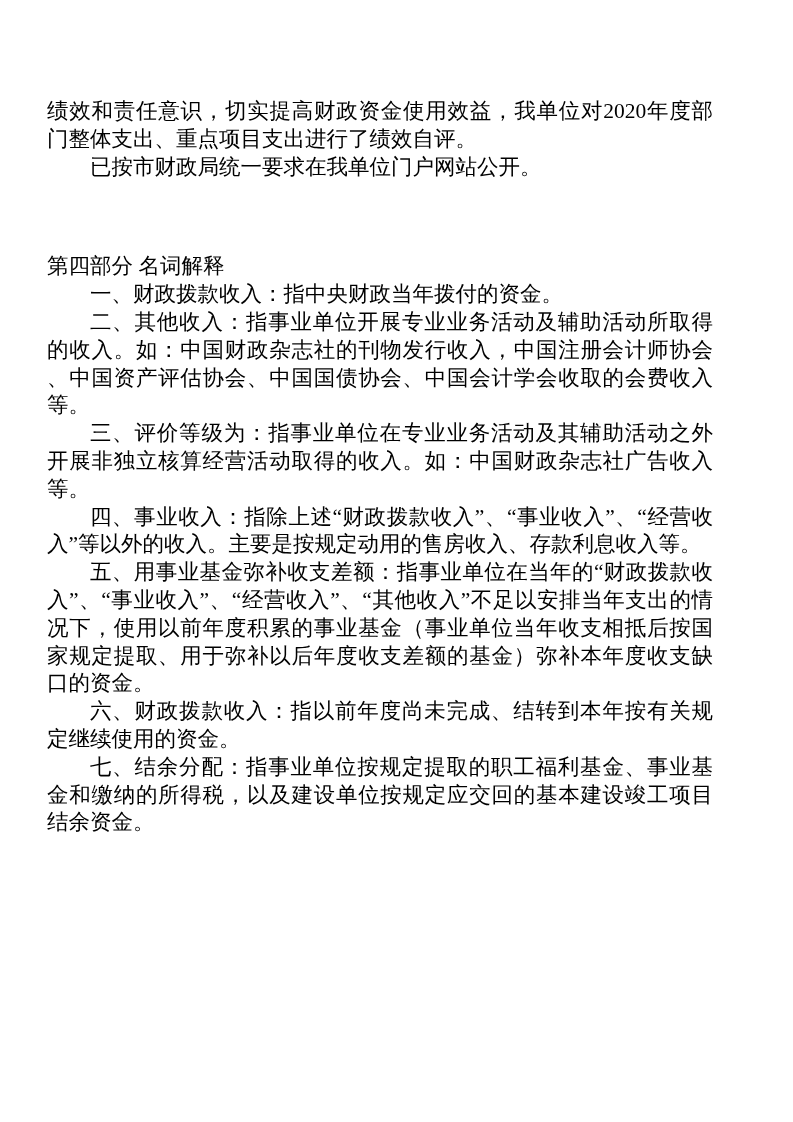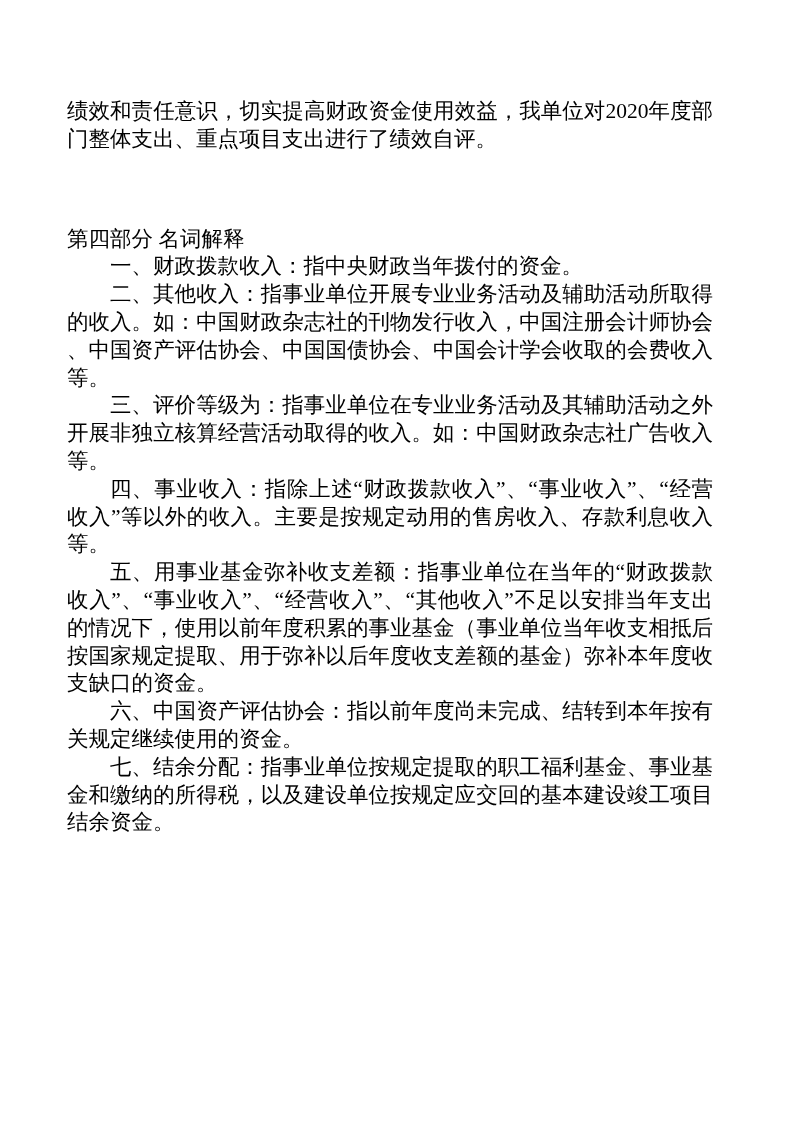--- a/index.html
+++ b/index.html
@@ -6,21 +6,21 @@
     margin: 0;
     padding: 0;
     background: #ffffff;
   }
   .page {
     position: relative;
     width: 793px;
     height: 1122px;
     background: #ffffff;
     box-sizing: border-box;
-    padding: 98px 80px 0 67px;
+    padding: 98px 80px 0 47px;
     overflow: hidden;
     font-family: "Liberation Serif", "DejaVu Serif", serif;
     color: #000000;
   }
   .doc p {
     margin: 0;
     font-size: 21.5px;
     line-height: 27.8px;
     text-align: justify;
     text-justify: inter-character;
@@ -45,39 +45,40 @@
     line-break: auto;
   }
 </style>
 </head>
 <body>
 
 <div class="page">
   <div class="doc">
 
     <p class="no-indent">绩效和责任意识，切实提高财政资金使用效益，我单位对2020年度部门整体支出、重点项目支出进行了绩效自评。</p>
+    <p>已按市财政局统一要求在我单位门户网站公开。</p>
 
     <p class="section-title">第四部分 名词解释</p>
 
     <p>
       <span class="term">一、财政拨款收入：</span><span>指中央财政当年拨付的资金。</span>
     </p>
     <p>
       <span class="term">二、其他收入：</span><span>指事业单位开展专业业务活动及辅助活动所取得的收入。如：中国财政杂志社的刊物发行收入，中国注册会计师协会、中国资产评估协会、中国国债协会、中国会计学会收取的会费收入等。</span>
     </p>
     <p>
       <span class="term">三、评价等级为：</span><span>指事业单位在专业业务活动及其辅助活动之外开展非独立核算经营活动取得的收入。如：中国财政杂志社广告收入等。</span>
     </p>
     <p>
       <span class="term">四、事业收入：</span><span>指除上述“财政拨款收入”、“事业收入”、“经营收入”等以外的收入。主要是按规定动用的售房收入、存款利息收入等。</span>
     </p>
     <p>
       <span class="term">五、用事业基金弥补收支差额：</span><span>指事业单位在当年的“财政拨款收入”、“事业收入”、“经营收入”、“其他收入”不足以安排当年支出的情况下，使用以前年度积累的事业基金（事业单位当年收支相抵后按国家规定提取、用于弥补以后年度收支差额的基金）弥补本年度收支缺口的资金。</span>
     </p>
     <p>
-      <span class="term">六、中国资产评估协会：</span><span>指以前年度尚未完成、结转到本年按有关规定继续使用的资金。</span>
+      <span class="term">六、财政拨款收入：</span><span>指以前年度尚未完成、结转到本年按有关规定继续使用的资金。</span>
     </p>
     <p>
       <span class="term">七、结余分配：</span><span>指事业单位按规定提取的职工福利基金、事业基金和缴纳的所得税，以及建设单位按规定应交回的基本建设竣工项目结余资金。</span>
     </p>
 
   </div>
 </div>
 
 </body></html>

